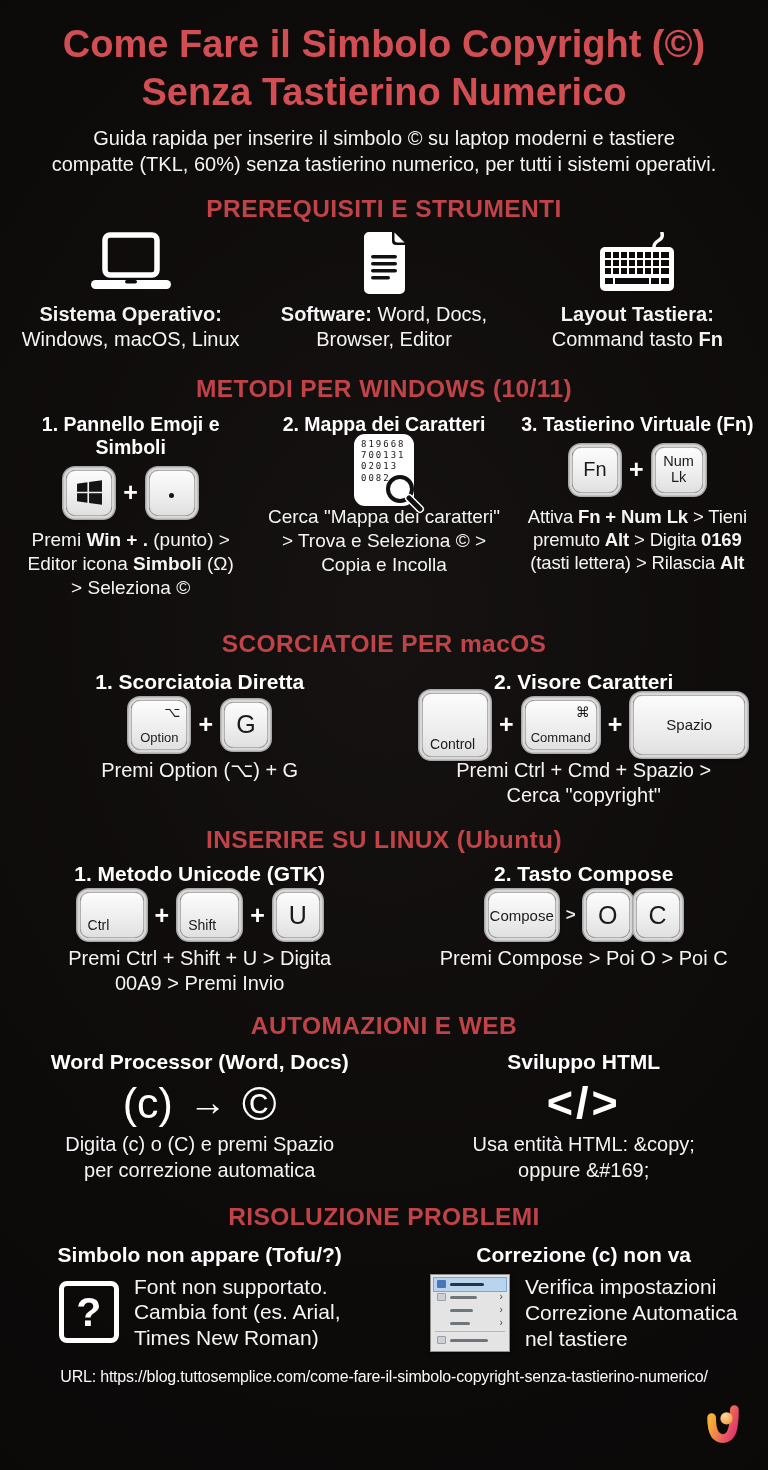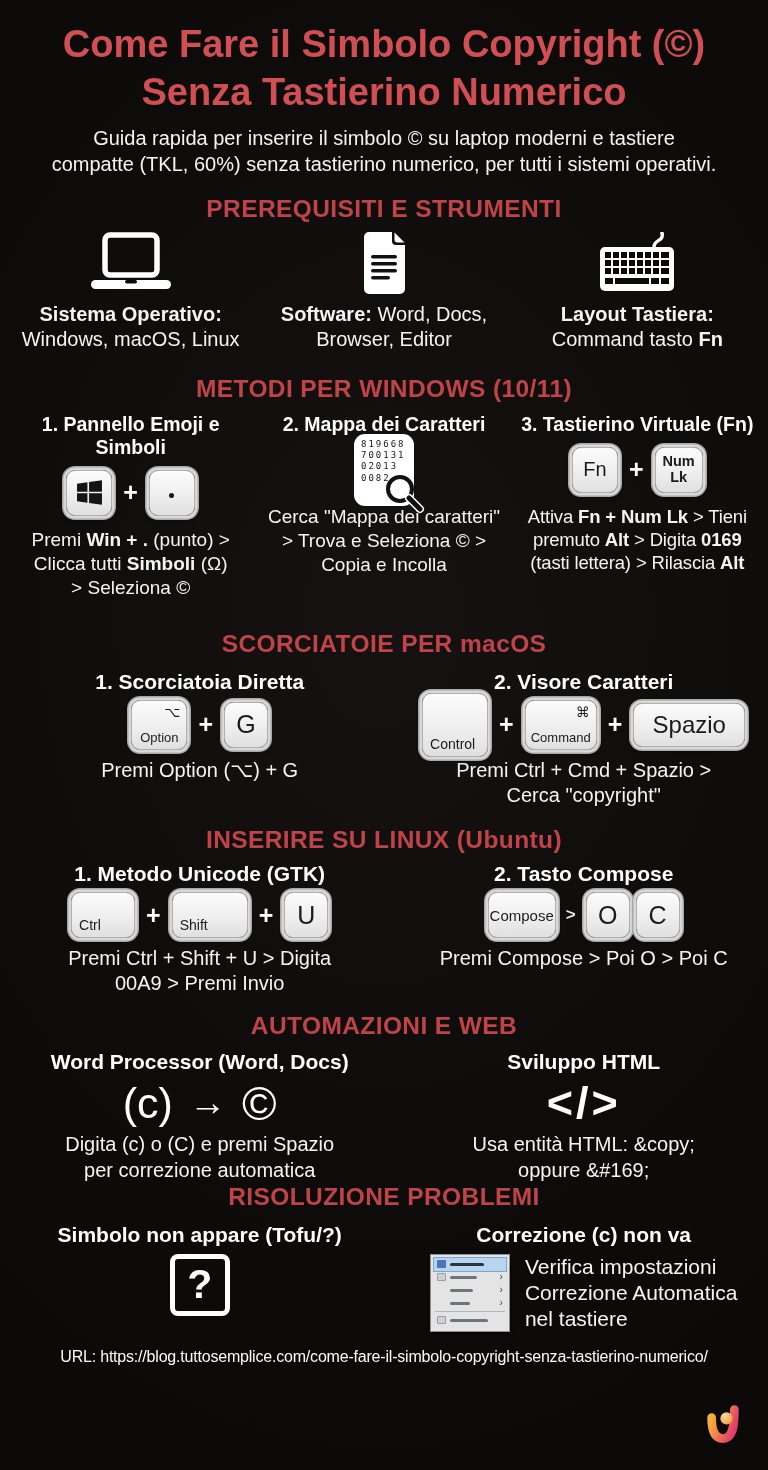--- a/index.html
+++ b/index.html
@@ -15,21 +15,21 @@
     color:var(--text-white);text-align:center;}
   .b{font-weight:700;}
   h1{margin-top:20px;font-size:38px;line-height:1.27;font-weight:700;color:var(--title-red);}
   .subtitle{margin:8px auto 0;width:700px;font-size:20px;line-height:1.33;color:var(--text-white);font-weight:400;}
   h2{font-size:24.5px;font-weight:700;color:var(--header-red);letter-spacing:.4px;}
   #h-prereq{margin-top:17px;}
   #h-win{margin-top:22px;}
   #h-mac{margin-top:30px;}
   #h-linux{margin-top:18px;}
   #h-auto{margin-top:16px;}
-  #h-ts{}
+  #h-ts{margin-top:20px;}
   .grid3{display:grid;grid-template-columns:1fr 1fr 1fr;padding:0 4px;}
   .grid2{display:grid;grid-template-columns:52% 48%;}
   .cell{padding:0 3px;}
   
   .prereq{margin-top:6px;}
   .icon-area{height:68px;display:flex;align-items:center;justify-content:center;}
   .prereq .label{margin-top:5px;font-size:20px;line-height:1.28;}
   
   .col-title{margin-top:10px;font-size:19.5px;font-weight:700;color:#fff;}
   .grid2 .col-title{font-size:21px;margin-top:12px;}
@@ -39,28 +39,28 @@
   .win-desc3{font-size:18.5px;letter-spacing:-.15px;}
   .key{position:relative;display:inline-flex;align-items:center;justify-content:center;
     background:linear-gradient(180deg,#fcfcfc,#ededed 60%,#e0e0e0);
     border:1px solid #b0b0b0;border-radius:9px;color:#1b1b1b;
     box-shadow:0 0 0 2.5px #d8d8d8,0 0 0 4px #a8a8a8,0 3px 5px rgba(0,0,0,.6);margin:0 3px;}
   .plus{color:#fff;font-size:25px;font-weight:700;margin:0 8px;}
   .chev{color:#e8e8e8;font-size:17px;font-weight:700;margin:0 7px;}
   .k-sq{width:46px;height:46px;}
   .k-letter{width:44px;height:46px;font-size:25px;}
   .k-fn{font-size:20px;}
-  .k-numlk{width:48px;height:46px;font-size:14.5px;line-height:1.08;font-weight:700;}
+  .k-numlk{width:48px;height:46px;font-size:14.5px;line-height:1.08;font-weight:400;}
   .k-option{width:56px;height:50px;}
   .k-command{width:72px;height:50px;}
   .k-control{width:66px;height:64px;}
-  .k-space{width:112px;height:44px;font-size:24px;}
+  .k-space{width:112px;height:60px;font-size:15px;}
   .k-ctrl,.k-shift{height:46px;}
   .k-ctrl{width:64px;}
-  .k-shift{width:76px;border-radius:9px;}
+  .k-shift{width:59px;border-radius:9px;}
   .k-compose{width:68px;height:46px;font-size:15px;}
   .k-sym{position:absolute;top:3px;right:6px;font-size:14px;color:#1b1b1b;}
   .k-bottom{position:absolute;bottom:4px;left:0;right:0;font-size:13px;text-align:center;}
   .k-bl{position:absolute;bottom:4px;left:7px;font-size:14px;}
   .dotglyph{width:5px;height:5px;border-radius:50%;background:#141414;margin-top:6px;}
   
   .charmap{position:relative;width:60px;height:72px;background:#fff;border-radius:11px;
     padding:5px 0 0 7px;text-align:left;}
   .charmap .row{font-family:"DejaVu Sans Mono",monospace;font-size:9px;letter-spacing:2px;
     color:#181818;line-height:1.25;}
@@ -179,21 +179,21 @@
         <span class="key k-sq" title="Win">
           <svg width="27" height="27" viewBox="0 0 26 26" aria-hidden="true">
             <path fill="#141414" d="M1 4.6 L11 3.1 V12.2 H1 Z M12.6 2.9 L25 1.1 V12.2 H12.6 Z M1 13.8 H11 V22.9 L1 21.4 Z M12.6 13.8 H25 V24.9 L12.6 23.1 Z"></path>
           </svg>
         </span>
         <span class="plus">+</span>
         <span class="key k-sq" title=".">
           <span class="dotglyph"></span>
         </span>
       </div>
-      <p class="desc"><span>Premi </span><span class="b">Win + .</span><span> (punto) &gt;</span><br><span>Clicca tutti </span><span class="b">Simboli</span><span> (Ω)</span><br><span>&gt; Seleziona ©</span></p>
+      <p class="desc"><span>Premi </span><span class="b">Win + .</span><span> (punto) &gt;</span><br><span>Editor icona </span><span class="b">Simboli</span><span> (Ω)</span><br><span>&gt; Seleziona ©</span></p>
     </div>
     <div class="cell">
       <p class="col-title">2. Mappa dei Caratteri</p>
       <div class="keys">
         <div class="charmap">
           <div class="row">819668</div>
           <div class="row">700131</div>
           <div class="row">02013</div>
           <div class="row">0082</div>
           <svg width="48" height="48" viewBox="0 0 48 48" aria-hidden="true">
@@ -302,20 +302,21 @@
       <p class="desc auto-desc"><span>Usa entità HTML: &amp;copy;</span><br><span>oppure &amp;#169;</span></p>
     </div>
   </div>
 
   <h2 id="h-ts">RISOLUZIONE PROBLEMI</h2>
   <div class="grid2">
     <div class="cell">
       <p class="col-title">Simbolo non appare (Tofu/?)</p>
       <div class="ts-row">
         <div class="qbox">?</div>
+        <p class="ts-text"><span>Font non supportato.</span><br><span>Cambia font (es. Arial,</span><br><span>Times New Roman)</span></p>
       </div>
     </div>
     <div class="cell">
       <p class="col-title">Correzione (c) non va</p>
       <div class="ts-row">
         <div class="menu">
           <div class="menu-row hl">
             <span class="mi"></span>
             <span class="mbar dark w38"></span>
           </div>

